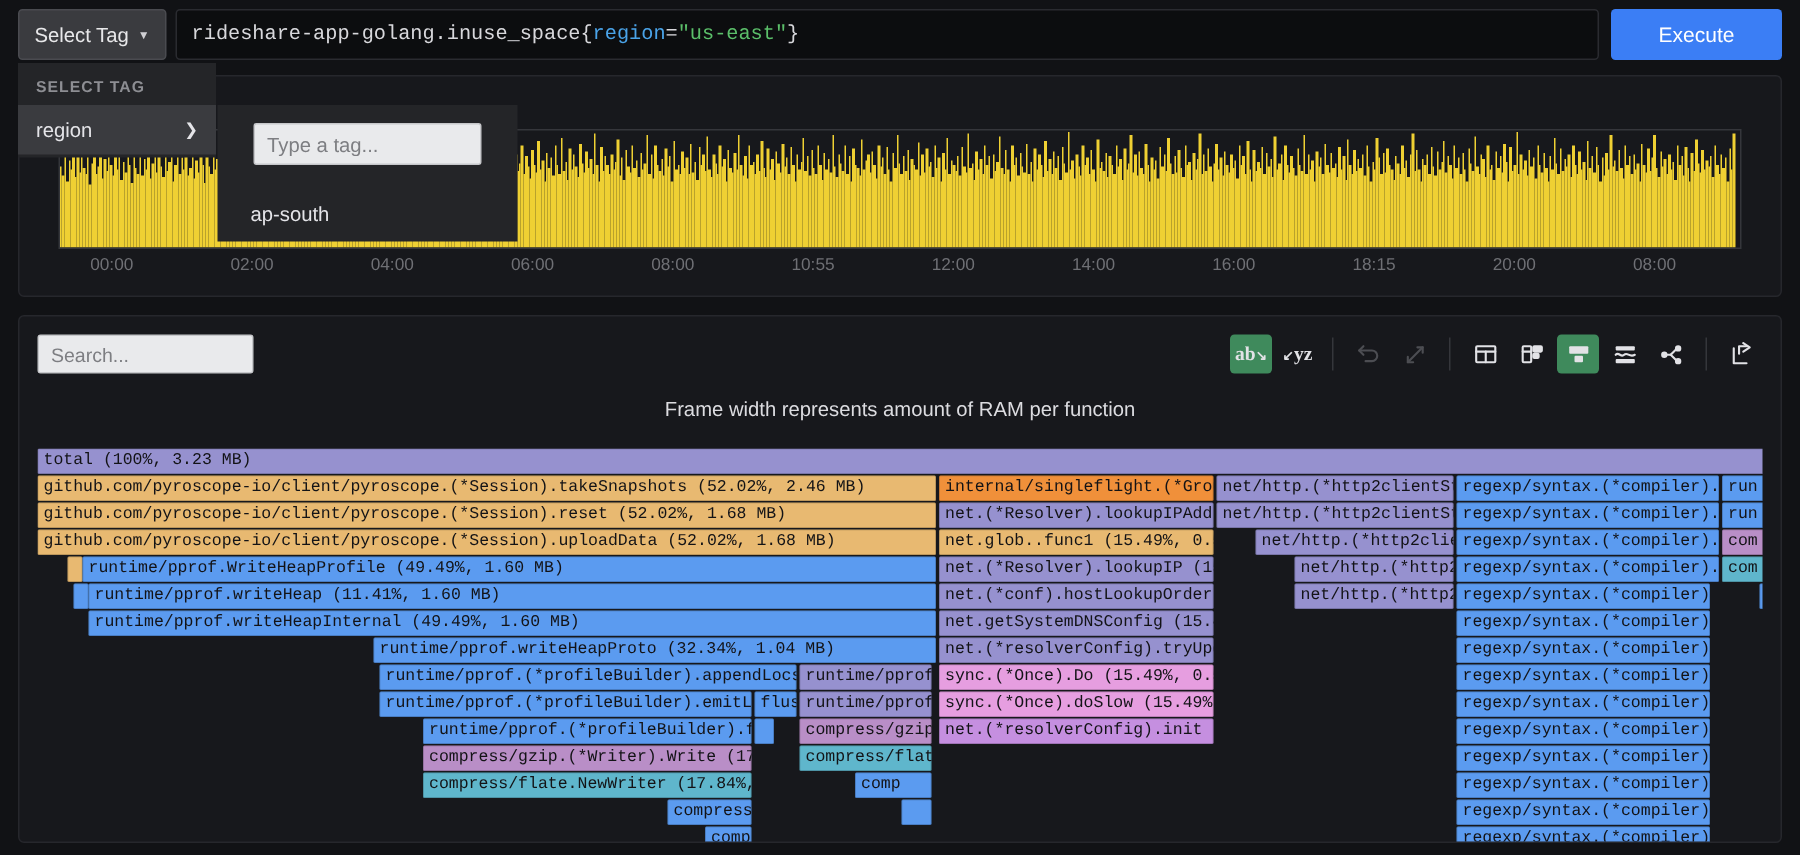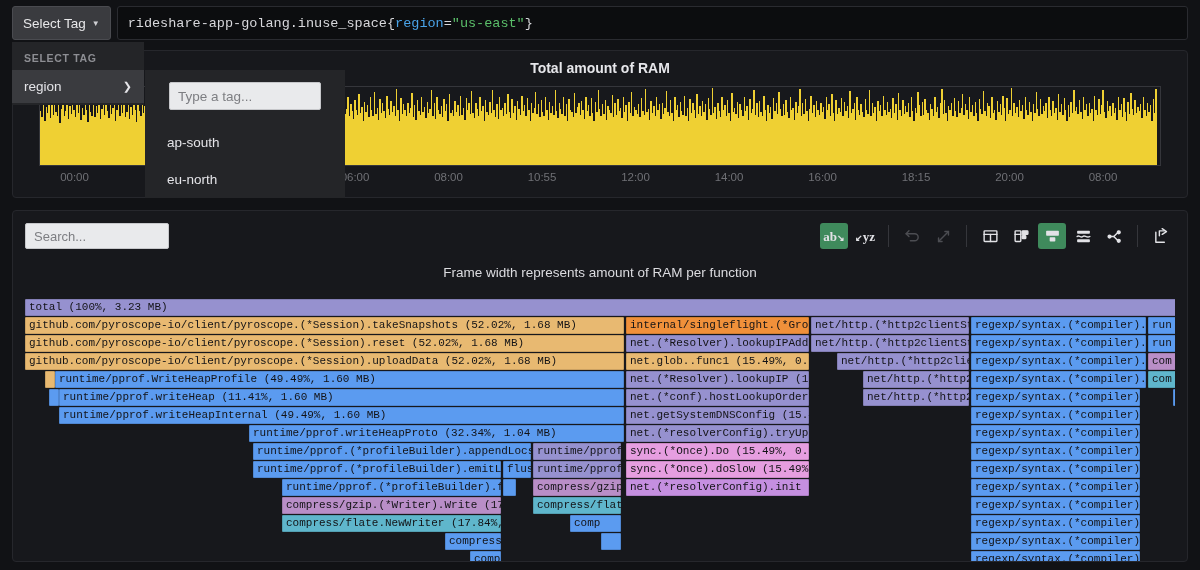--- a/index.html
+++ b/index.html
@@ -161,24 +161,24 @@
       <span class="caret">▼</span>
     </div>
     <div class="query-input">
       <span class="tok-metric">rideshare-app-golang.inuse_space</span>
         <span class="tok-brace">{</span>
         <span class="tok-label">region</span>
         <span class="tok-eq">=</span>
         <span class="tok-val">"us-east"</span>
         <span class="tok-brace">}</span>
     </div>
+    <button class="execute-btn">Execute</button>
   </div>
 
   <div class="timeline-panel">
-    <div class="timeline-title">Total amount of RAM</div>
     <div class="chart-area">
       <div class="bars" id="bars">
           <i style="height: 68.8889%; background: rgb(239, 208, 51);"></i>
           <i style="height: 61.1111%; background: rgb(239, 208, 51);"></i>
           <i style="height: 86.6667%; background: rgb(239, 208, 51);"></i>
           <i style="height: 56.6667%; background: rgb(239, 208, 51);"></i>
           <i style="height: 74.4444%; background: rgb(239, 208, 51);"></i>
           <i style="height: 66.6667%; background: rgb(239, 208, 51);"></i>
           <i style="height: 92.2222%; background: rgb(239, 208, 51);"></i>
           <i style="height: 60%; background: rgb(239, 208, 51);"></i>
@@ -1082,21 +1082,21 @@
             </span>
           </div>
         </div>
     </div>
     <div class="flame-subtitle">Frame width represents amount of RAM per function</div>
     <div class="flame-canvas" id="flame-canvas">
         <div class="frow">
           <div class="fr" style="left: 0px; width: 1152px; background: rgb(150, 145, 207);">total (100%, 3.23 MB)</div>
         </div>
         <div class="frow">
-          <div class="fr" style="left: 0px; width: 599px; background: rgb(232, 185, 113);">github.com/pyroscope-io/client/pyroscope.(*Session).takeSnapshots (52.02%, 1.68 MB)</div>
+          <div class="fr" style="left: 0px; width: 599px; background: rgb(232, 185, 113);">github.com/pyroscope-io/client/pyroscope.(*Session).takeSnapshots (52.02%, 2.46 MB)</div>
           <div class="fr" style="left: 601px; width: 183px; background: rgb(240, 144, 58);">internal/singleflight.(*Group).</div>
           <div class="fr" style="left: 786px; width: 158px; background: rgb(150, 145, 207);">net/http.(*http2clientStream</div>
           <div class="fr" style="left: 946px; width: 175px; background: rgb(91, 155, 240);">regexp/syntax.(*compiler).compil</div>
           <div class="fr" style="left: 1123px; width: 29px; background: rgb(91, 155, 240);">run</div>
         </div>
         <div class="frow">
           <div class="fr" style="left: 0px; width: 599px; background: rgb(232, 185, 113);">github.com/pyroscope-io/client/pyroscope.(*Session).reset (52.02%, 1.68 MB)</div>
           <div class="fr" style="left: 601px; width: 183px; background: rgb(150, 145, 207);">net.(*Resolver).lookupIPAddr.fu</div>
           <div class="fr" style="left: 786px; width: 158px; background: rgb(150, 145, 207);">net/http.(*http2clientStream</div>
           <div class="fr" style="left: 946px; width: 175px; background: rgb(91, 155, 240);">regexp/syntax.(*compiler).compil</div>
@@ -1182,17 +1182,16 @@
     <div class="dd-item selected">
       <span>region</span>
       <span class="chev">❯</span>
     </div>
   </div>
 
   <div class="dd-values">
     <input class="tag-search" type="text" placeholder="Type a tag..." style="">
     <div id="val-list">
         <div class="val-item">ap-south</div>
-        <div class="val-item">eu-north</div>
       </div>
   </div>
 
 </div>
 
 </body></html>

